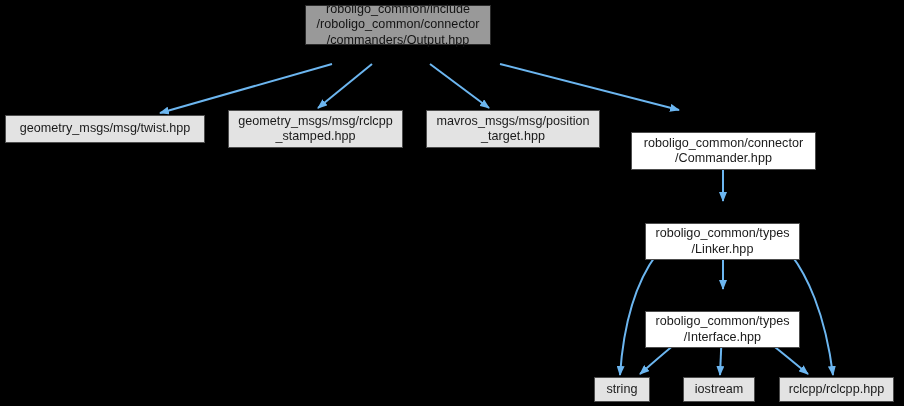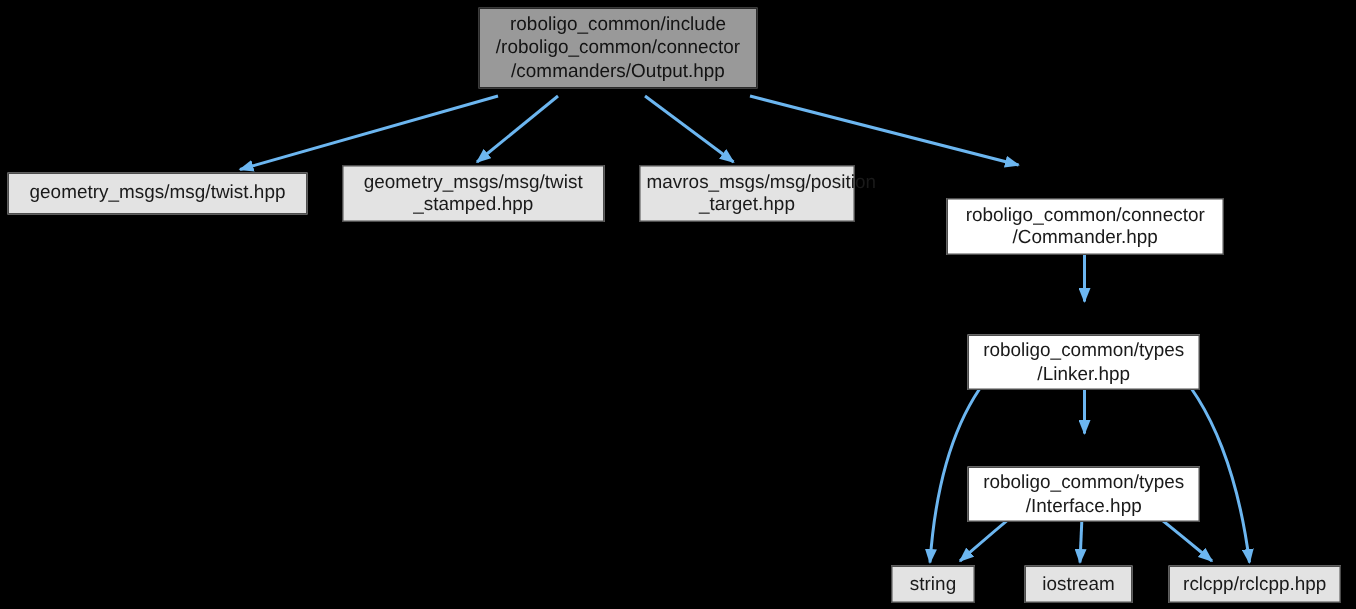--- a/index.html
+++ b/index.html
@@ -76,27 +76,27 @@
         <path d="M 723 241 L 723 289" fill="none" stroke="#6cb6f0" stroke-width="2" marker-end="url(#arrowhead)"></path>
         <path d="M 668 241 C 639 270 624 318 620 375" fill="none" stroke="#6cb6f0" stroke-width="2" marker-end="url(#arrowhead)"></path>
         <path d="M 779 241 C 809 270 826 320 833 375" fill="none" stroke="#6cb6f0" stroke-width="2" marker-end="url(#arrowhead)"></path>
         <path d="M 694 329 C 674 344 656 360 640 374" fill="none" stroke="#6cb6f0" stroke-width="2" marker-end="url(#arrowhead)"></path>
         <path d="M 722 329 L 720 375" fill="none" stroke="#6cb6f0" stroke-width="2" marker-end="url(#arrowhead)"></path>
         <path d="M 752 329 C 772 344 791 360 808 374" fill="none" stroke="#6cb6f0" stroke-width="2" marker-end="url(#arrowhead)"></path>
       </g>
   </svg>
 
   <div id="nodes-group">
-      <div class="graph-node node-root" style="left: 319px; top: 5px; width: 186px; height: 54px;"><span class="node-label">roboligo_common/include
+      <div class="graph-node node-root" style="left: 305px; top: 5px; width: 186px; height: 40px;"><span class="node-label">roboligo_common/include
 /roboligo_common/connector
 /commanders/Output.hpp</span></div>
       <div class="graph-node" style="left: 5px; top: 115px; width: 200px; height: 28px;"><span class="node-label">geometry_msgs/msg/twist.hpp</span></div>
-      <div class="graph-node" style="left: 228px; top: 110px; width: 175px; height: 38px;"><span class="node-label">geometry_msgs/msg/twist
+      <div class="graph-node" style="left: 228px; top: 110px; width: 175px; height: 38px;"><span class="node-label">geometry_msgs/msg/rclcpp
 _stamped.hpp</span></div>
-      <div class="graph-node" style="left: 426px; top: 110px; width: 144px; height: 38px;"><span class="node-label">mavros_msgs/msg/position
+      <div class="graph-node" style="left: 426px; top: 110px; width: 174px; height: 38px;"><span class="node-label">mavros_msgs/msg/position
 _target.hpp</span></div>
       <div class="graph-node node-white" style="left: 631px; top: 112px; width: 185px; height: 38px;"><span class="node-label">roboligo_common/connector
 /Commander.hpp</span></div>
       <div class="graph-node node-white" style="left: 645px; top: 203px; width: 155px; height: 37px;"><span class="node-label">roboligo_common/types
 /Linker.hpp</span></div>
       <div class="graph-node node-white" style="left: 645px; top: 291px; width: 155px; height: 37px;"><span class="node-label">roboligo_common/types
 /Interface.hpp</span></div>
       <div class="graph-node" style="left: 594px; top: 377px; width: 56px; height: 25px;"><span class="node-label">string</span></div>
       <div class="graph-node" style="left: 683px; top: 377px; width: 72px; height: 25px; text-align: center;"><span class="node-label">iostream</span></div>
       <div class="graph-node" style="left: 779px; top: 377px; width: 115px; height: 25px; text-align: center;"><span class="node-label">rclcpp/rclcpp.hpp</span></div>

